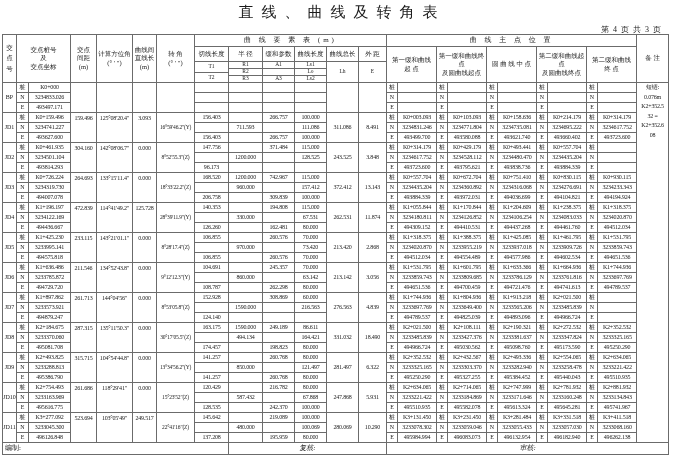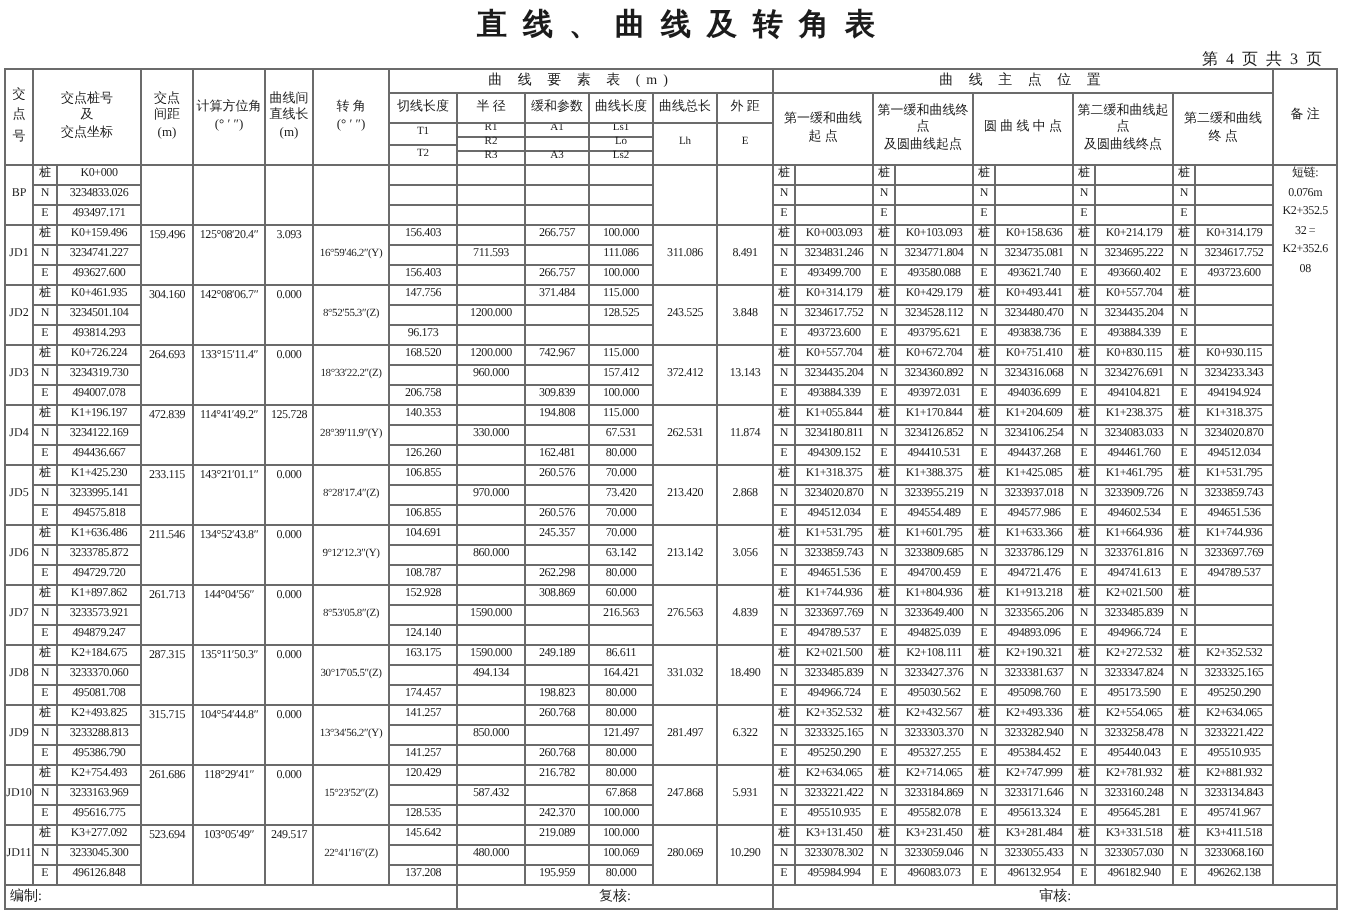--- a/index.html
+++ b/index.html
@@ -2,21 +2,21 @@
 <html><head>
 <meta charset="utf-8">
 <style>
   html,body{margin:0;padding:0;}
   body{
     width:684px;height:456px;background:#ffffff;overflow:hidden;
     font-family:"Liberation Serif","DejaVu Serif",serif;color:#1b1b1b;
   }
   .page{position:relative;width:684px;height:456px;}
   .title{
-    text-align:center;font-size:15px;font-weight:bold;
+    text-align:center;font-size:15px;font-weight:normal;
     letter-spacing:8px;padding-top:3px;height:19px;
   }
   .pageinfo{
     position:absolute;top:24px;right:22px;font-size:8px;letter-spacing:1px;
   }
   table{
     border-collapse:collapse;table-layout:fixed;width:666px;
     margin:12px 0 0 2px;border:1px solid #333;
   }
   td{
@@ -41,21 +41,21 @@
     justify-content:center;font-size:5.5px;line-height:1;
   }
   .minis>div:first-child{border-top:none;}
   .remark-td{vertical-align:top;}
   .remark-wrap{position:relative;height:100%;}
   .note{
     position:absolute;left:0;right:0;top:58%;font-size:6px;
     line-height:1.6;white-space:pre-line;letter-spacing:-0.2px;
   }
   .ft-left{text-align:left;padding-left:2px;font-size:7px;margin-top:42px;}
-  .ft-mid{font-size:7px;}
+  .ft-mid{font-size:7px;font-style:italic;}
 </style>
 </head>
 <body>
 
 <div class="page">
   <div class="title">直线、曲线及转角表</div>
   <div class="pageinfo">第 4 页  共 3 页</div>
   <table>
     <colgroup id="cols">
         <col style="width: 14px;">

